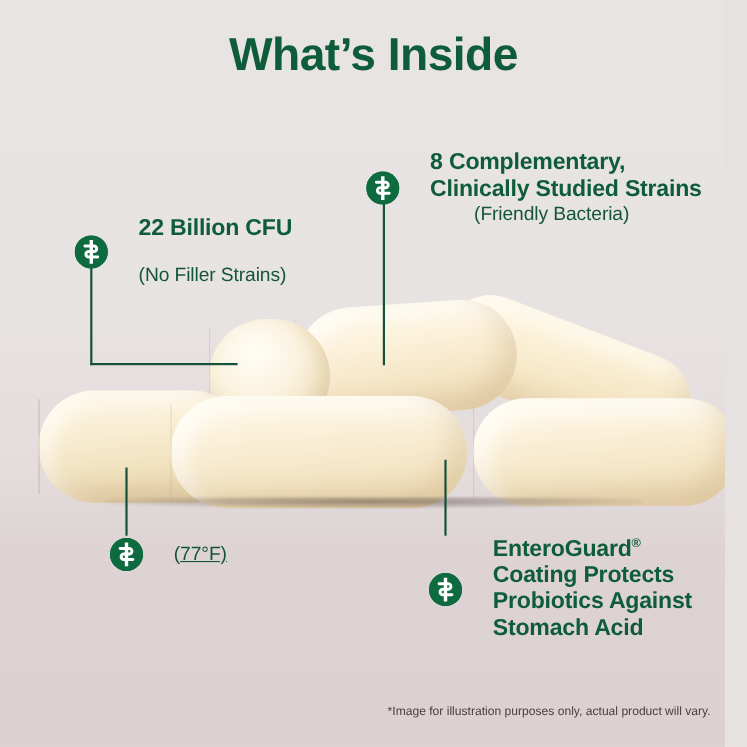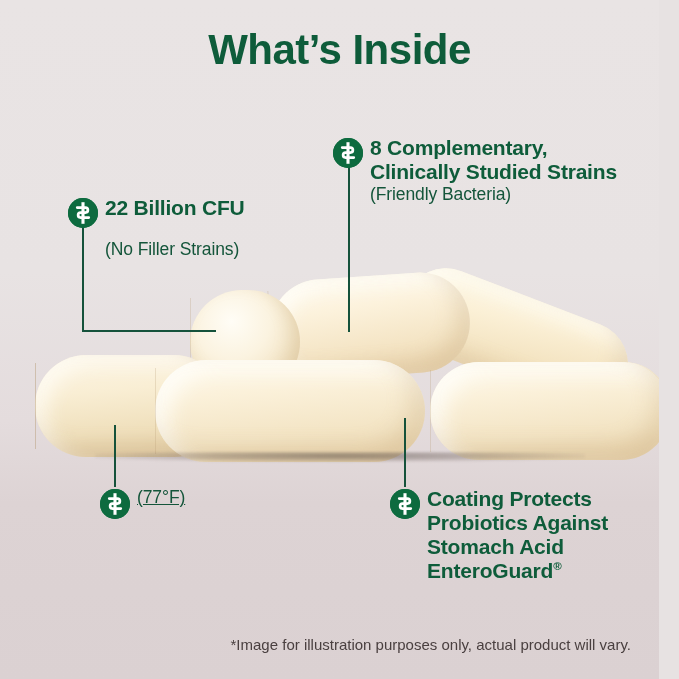--- a/index.html
+++ b/index.html
@@ -81,22 +81,22 @@
     position: absolute;
     background: #15523b;
   }
   .vline { width: 1.6px; }
   .hline { height: 1.6px; }
 
   
   .callout {
     position: absolute;
     display: flex;
-    align-items: flex-start;
-    gap: 7px;
+    align-items: center;
+    gap: 28px;
   }
   .badge {
     flex: 0 0 auto;
     width: 30px;
     height: 30px;
     border-radius: 50%;
     background: #0d6b3f;
     display: block;
     margin-top: 2px;
   }
@@ -125,23 +125,23 @@
   #callout-strains  { left: 333px; top: 136px; }
   #callout-shelf    { left: 100px; top: 487px; }
   #callout-entero   { left: 390px; top: 487px; }
 
   #callout-cfu .cmain,
   #callout-strains .cmain { }
 
   
   #footer {
     position: absolute;
-    right: 28px;
+    right: 13px;
     bottom: 26px;
-    font-size: 15px;
+    font-size: 11px;
     color: #4a4040;
   }
 </style>
 </head>
 <body>
 
 <div id="stage">
 
   <div id="title">What’s Inside</div>
 
@@ -207,21 +207,21 @@
   <div class="callout" id="callout-strains">
     <span class="badge">
       <svg width="30" height="30" viewBox="0 0 30 30" aria-hidden="true">
         <circle cx="15" cy="15" r="15" fill="#0d6b3f"></circle>
         <path d="M15 4.2 L15 25.8" stroke="#ffffff" stroke-width="3.1" stroke-linecap="butt"></path>
         <path d="M9.2 9.6 H17.4 a2.5 2.5 0 0 1 0 5 H12.6 a2.5 2.5 0 0 0 0 5 H20.8" fill="none" stroke="#ffffff" stroke-width="2.7" stroke-linecap="round" stroke-linejoin="round"></path>
       </svg>
     </span>
     <span class="ctext" style="max-width:255px;">
       <span class="cmain" style="display:block;">8 Complementary, Clinically Studied Strains</span>
-      <span class="csub" style="display:block;">(Friendly Bacteria)</span>
+      <span class="csub" style="display:block;margin-left:40px;">(Friendly Bacteria)</span>
     </span>
   </div>
 
   <div class="callout" id="callout-shelf">
     <span class="badge">
       <svg width="30" height="30" viewBox="0 0 30 30" aria-hidden="true">
         <circle cx="15" cy="15" r="15" fill="#0d6b3f"></circle>
         <path d="M15 4.2 L15 25.8" stroke="#ffffff" stroke-width="3.1" stroke-linecap="butt"></path>
         <path d="M9.2 9.6 H17.4 a2.5 2.5 0 0 1 0 5 H12.6 a2.5 2.5 0 0 0 0 5 H20.8" fill="none" stroke="#ffffff" stroke-width="2.7" stroke-linecap="round" stroke-linejoin="round"></path>
       </svg>
@@ -233,20 +233,20 @@
 
   <div class="callout" id="callout-entero">
     <span class="badge">
       <svg width="30" height="30" viewBox="0 0 30 30" aria-hidden="true">
         <circle cx="15" cy="15" r="15" fill="#0d6b3f"></circle>
         <path d="M15 4.2 L15 25.8" stroke="#ffffff" stroke-width="3.1" stroke-linecap="butt"></path>
         <path d="M9.2 9.6 H17.4 a2.5 2.5 0 0 1 0 5 H12.6 a2.5 2.5 0 0 0 0 5 H20.8" fill="none" stroke="#ffffff" stroke-width="2.7" stroke-linecap="round" stroke-linejoin="round"></path>
       </svg>
     </span>
     <span class="ctext" style="max-width:248px;">
+      <span class="cmain" style="display:block;"><span>EnteroGuard</span><sup>®</sup></span>
       <span class="cmain" style="display:block;">Coating Protects Probiotics Against Stomach Acid</span>
-      <span class="cmain" style="display:block;"><span>EnteroGuard</span><sup>®</sup></span>
     </span>
   </div>
 
   <div id="footer">*Image for illustration purposes only, actual product will vary.</div>
 
 </div>
 
 </body></html>

